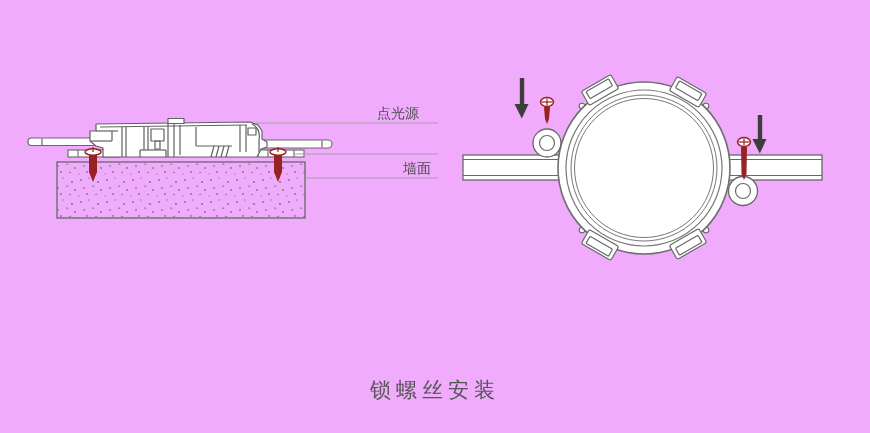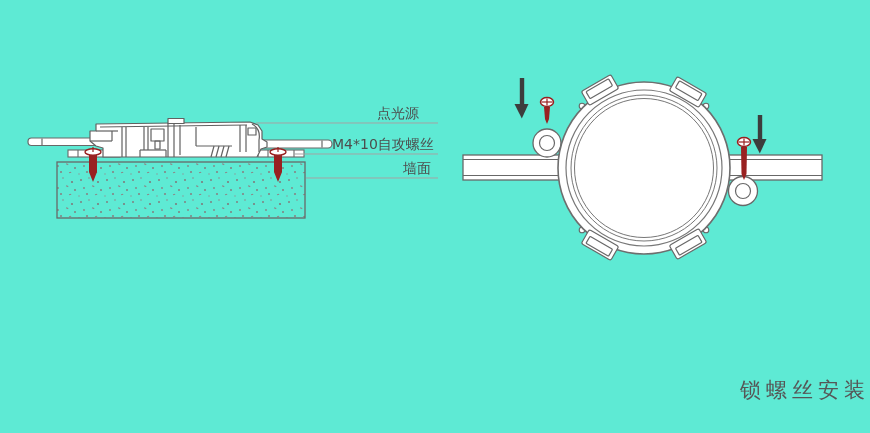--- a/index.html
+++ b/index.html
@@ -1,30 +1,30 @@
 <!DOCTYPE html>
 <html><head>
 <meta charset="utf-8">
 <style>
   html,body{margin:0;padding:0;background:#fff;}
   #canvas{
-    position:relative;width:870px;height:433px;background:#5eead4;overflow:hidden;
+    position:relative;width:870px;height:433px;background:#f0abfc;overflow:hidden;
     font-family:"DejaVu Sans","Liberation Sans",sans-serif;
   }
   svg{position:absolute;display:block;}
   #side-view{left:0;top:0;}
   #front-view{left:450px;top:40px;}
   .label{
     position:absolute;color:#4d4d4d;font-size:14px;line-height:16px;white-space:nowrap;
   }
   #label-point-light{left:377px;top:105px;}
   #label-screw-spec{left:332px;top:136px;}
   #label-wall{left:379px;top:160px;margin-left:24px;}
   #caption{
-    position:absolute;left:0;top:376px;width:870px;text-align:right;
+    position:absolute;left:0;top:376px;width:870px;text-align:center;
     color:#565656;font-size:21px;letter-spacing:5px;
   }
 </style>
 </head>
 <body>
 
 <div id="canvas">
 
   <svg id="side-view" width="450" height="280" viewBox="0 0 450 280">
     <defs>
@@ -108,21 +108,20 @@
     </g>
 
     <g stroke="#a3a3a3" stroke-width="1">
       <line x1="256" y1="123" x2="438" y2="123"></line>
       <line x1="294" y1="154" x2="438" y2="154"></line>
       <line x1="306" y1="178" x2="438" y2="178"></line>
     </g>
   </svg>
 
   <div class="label" id="label-point-light">点光源</div>
-  <div class="label" id="label-screw-spec">M4*10自攻螺丝</div>
   <div class="label" id="label-wall">墙面</div>
 
   <svg id="front-view" width="420" height="240" viewBox="0 0 420 240">
 
     <g fill="#ffffff" stroke="#686868" stroke-width="1.3">
       <rect x="13" y="115" width="99" height="25"></rect>
       <line x1="13" y1="119.5" x2="110" y2="119.5" stroke-width="1"></line>
       <line x1="13" y1="135.5" x2="110" y2="135.5" stroke-width="1"></line>
     </g>
     <g fill="#ffffff" stroke="#686868" stroke-width="1.3">

